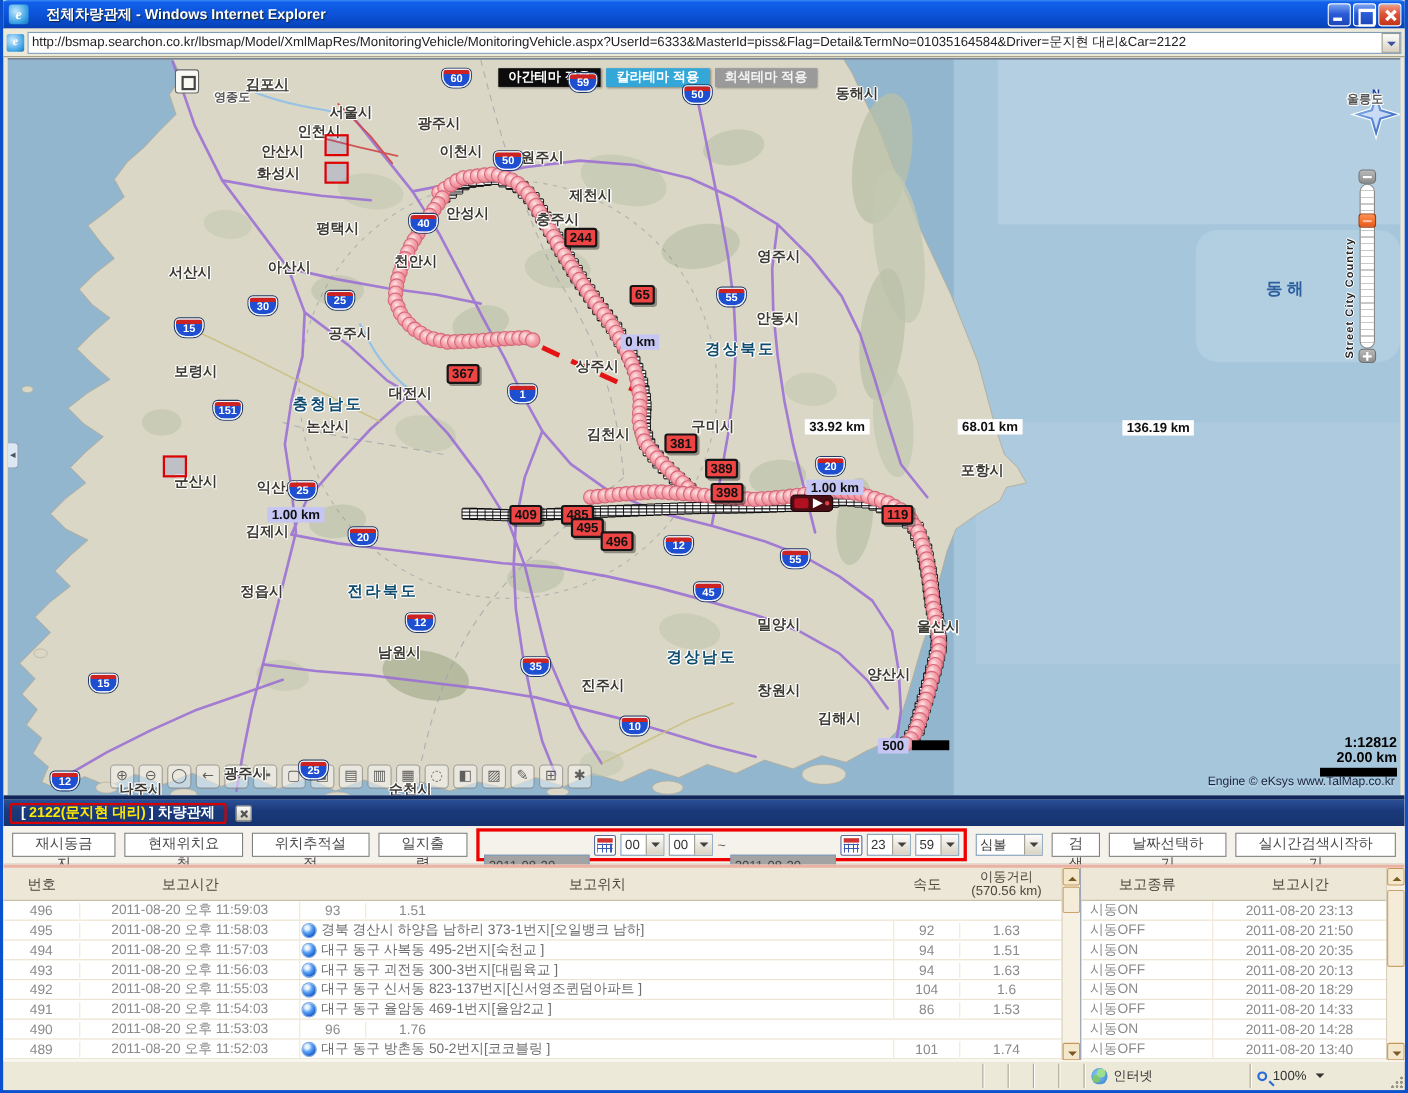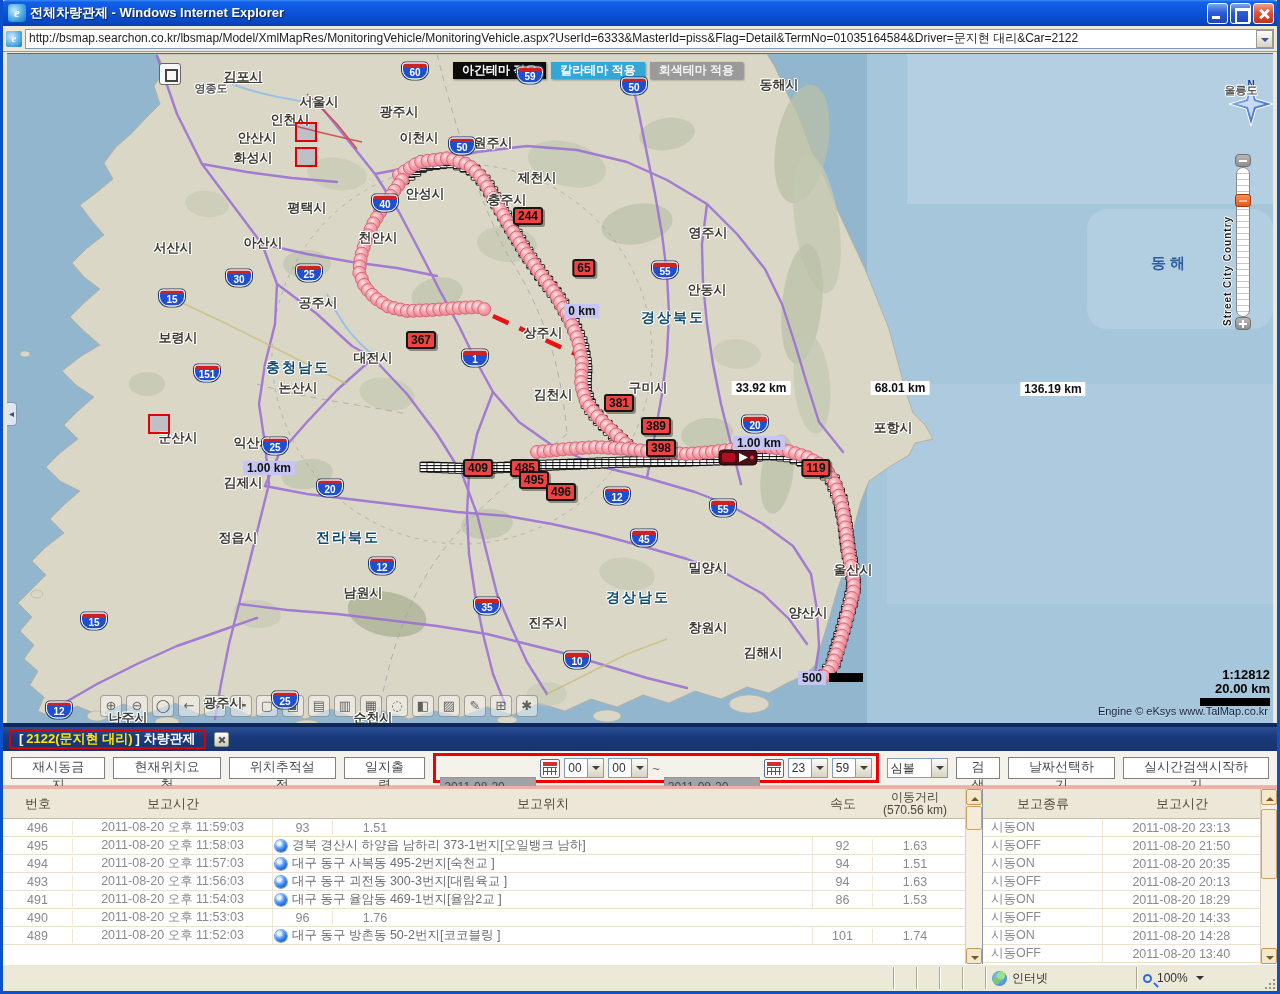--- a/index.html
+++ b/index.html
@@ -7,21 +7,21 @@
   body{font-family:"Liberation Sans",sans-serif;width:1280px;height:994px;overflow:hidden;}
   .window{position:relative;width:1280px;height:994px;border:3px solid #0b50cc;border-top:none;background:#ece9d8;overflow:hidden;}
 
   
   .titlebar{position:absolute;left:-3px;top:0;width:1280px;height:26px;
     background:linear-gradient(180deg,#3b8bf5 0%,#1160ea 8%,#0d54dc 45%,#0747c2 85%,#0a3fae 100%);
     border-radius:7px 7px 0 0;display:flex;align-items:center;padding:0 4px;color:#fff;}
   .ie-ico{width:18px;height:18px;margin:0 4px;border-radius:3px;
     background:radial-gradient(circle at 35% 35%,#bfe6ff,#2e9ae0 70%,#1c6fb8);
     color:#fff;font:bold italic 13px/17px "Liberation Serif",serif;text-align:center;}
-  .title-text{flex:1;font:bold 13px "Liberation Sans",sans-serif;text-shadow:1px 1px 1px #123;white-space:nowrap;overflow:hidden;}
+  .title-text{flex:1;font:bold 13px "Liberation Sans",sans-serif;text-shadow:1px 1px 1px #123;white-space:nowrap;overflow:hidden;margin-left:12px;}
   .winbtns{display:flex;gap:2px;margin-right:2px;}
   .wb{width:21px;height:21px;border-radius:3px;border:1px solid #fff;position:relative;
     background:linear-gradient(180deg,#7ba4f0,#2a5cd8 45%,#1c46b8);}
   .wb.close{background:linear-gradient(180deg,#f0a088,#df5338 45%,#c23418);}
   .wb.min::after{content:"";position:absolute;left:4px;bottom:4px;width:8px;height:3px;background:#fff;}
   .wb.max::after{content:"";position:absolute;left:4px;top:4px;width:11px;height:11px;border:2px solid #fff;border-top-width:3px;}
   .wb.close::before,.wb.close::after{content:"";position:absolute;left:9px;top:4px;width:3px;height:12px;background:#fff;}
   .wb.close::before{transform:rotate(45deg);}.wb.close::after{transform:rotate(-45deg);}
 
   
@@ -849,20 +849,30 @@
               <span class="c no">493</span>
               <span class="c time">2011-08-20 오후 11:56:03</span>
               <span class="c loc">
                 <span class="dot"></span>
                 <span>대구 동구 괴전동 300-3번지[대림육교 ]</span>
               </span>
               <span class="c spd">94</span>
               <span class="c dst">1.63</span>
             </div>
             <div class="trow">
+              <span class="c no">492</span>
+              <span class="c time">2011-08-20 오후 11:55:03</span>
+              <span class="c loc">
+                <span class="dot"></span>
+                <span>대구 동구 신서동 823-137번지[신서영조퀸덤아파트 ]</span>
+              </span>
+              <span class="c spd">104</span>
+              <span class="c dst">1.6</span>
+            </div>
+            <div class="trow">
               <span class="c no">491</span>
               <span class="c time">2011-08-20 오후 11:54:03</span>
               <span class="c loc">
                 <span class="dot"></span>
                 <span>대구 동구 율암동 469-1번지[율암2교 ]</span>
               </span>
               <span class="c spd">86</span>
               <span class="c dst">1.53</span>
             </div>
             <div class="trow">

